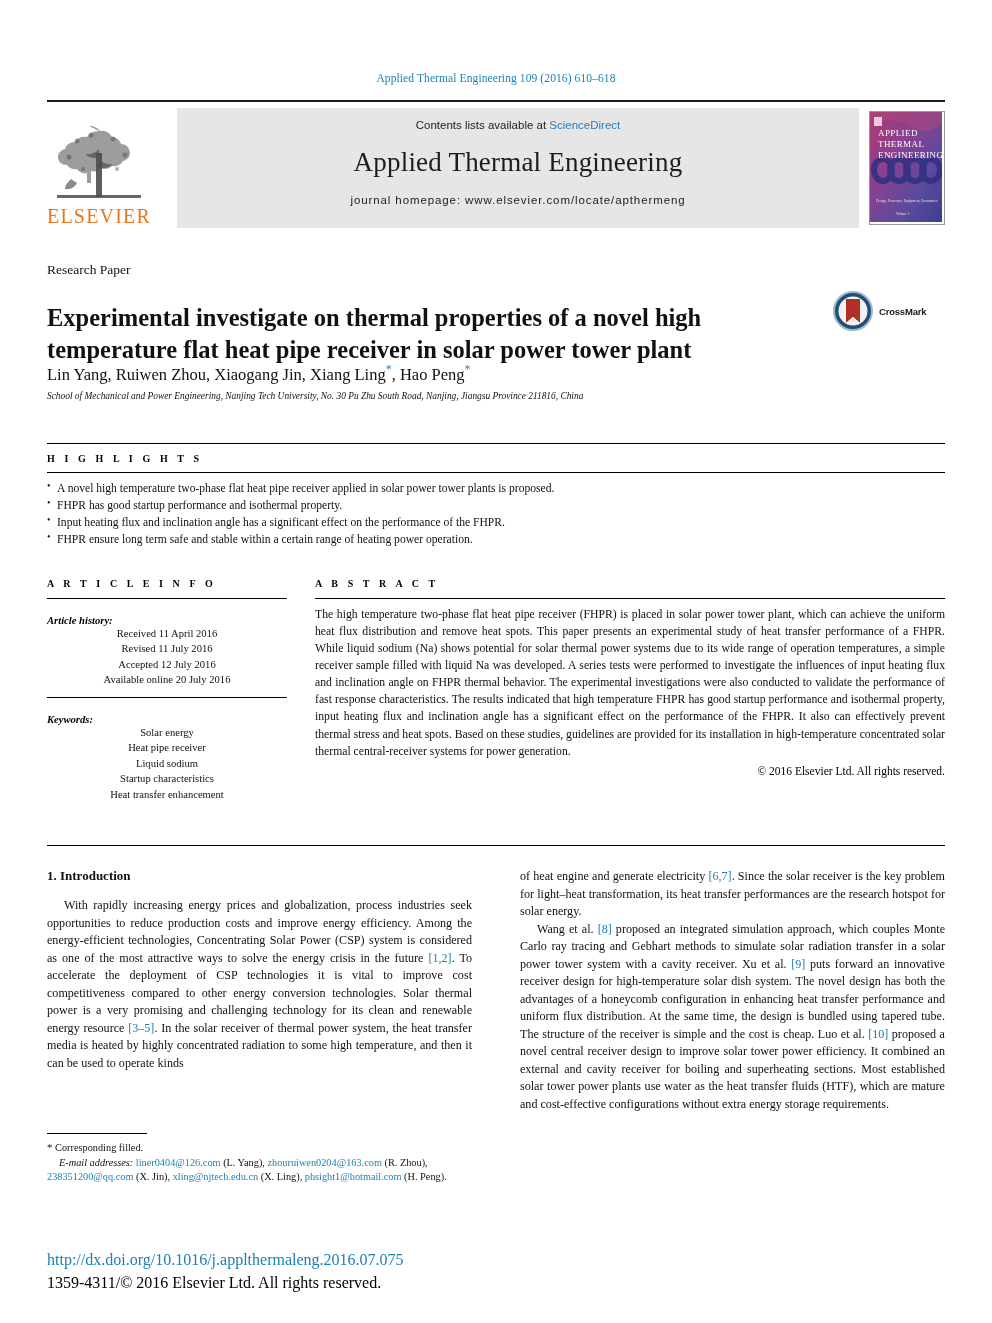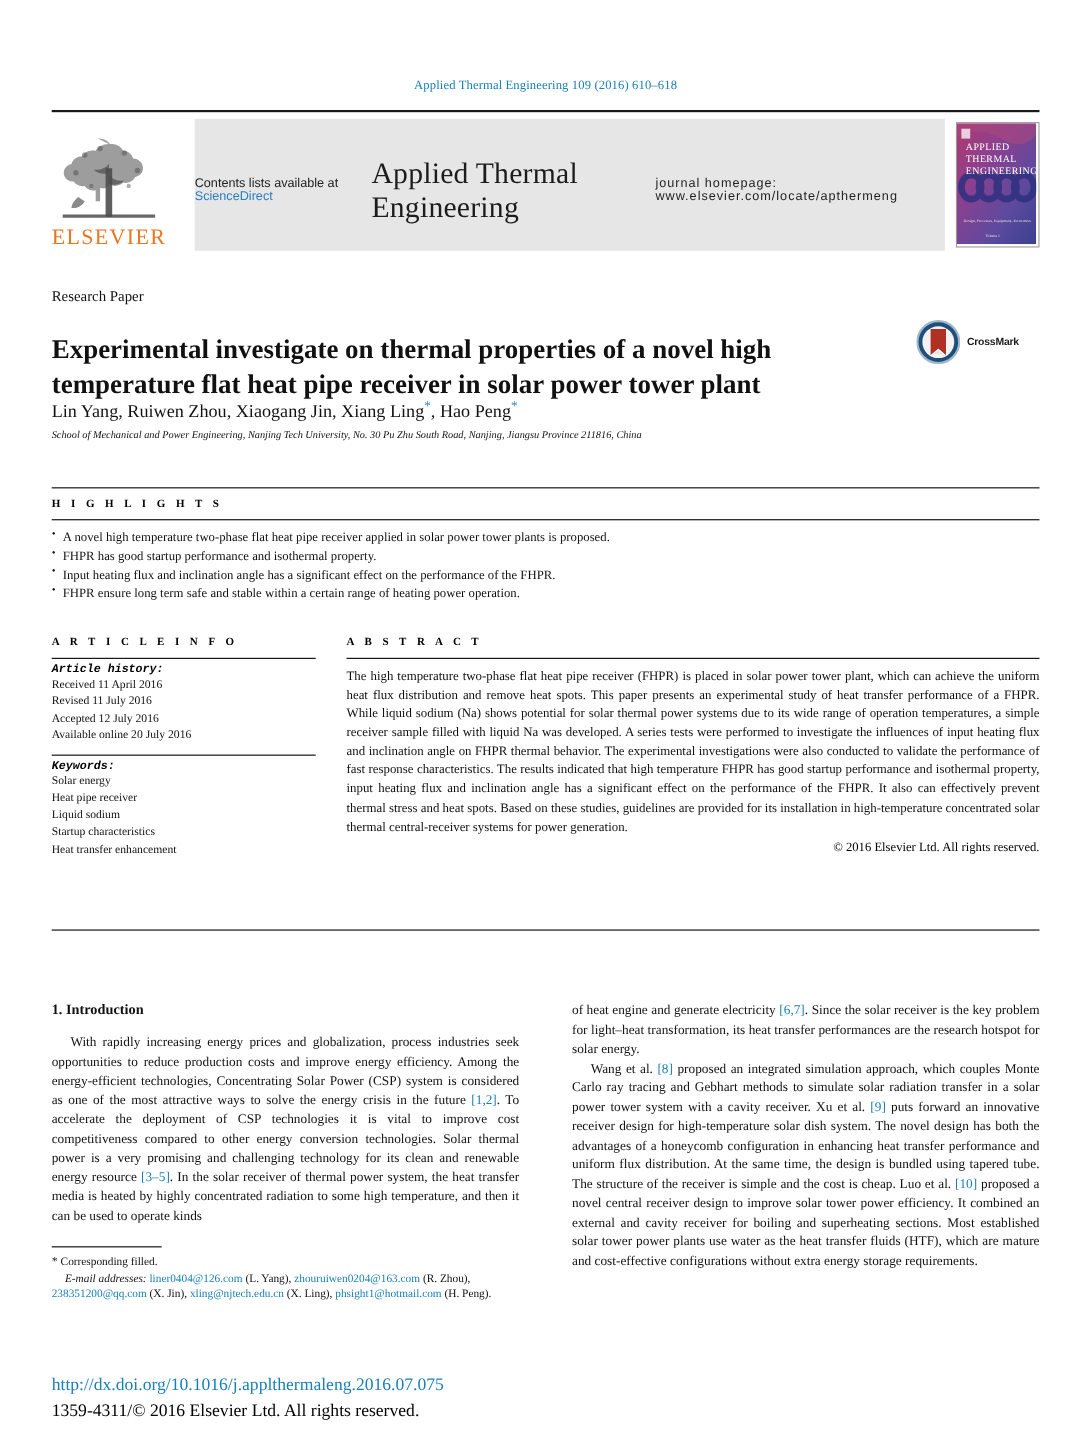--- a/index.html
+++ b/index.html
@@ -67,24 +67,24 @@
     font-size: 20px;
     letter-spacing: 1.2px;
     color: #E87722;
     line-height: 1;
     margin-top: 1px;
   }
   .masthead-center {
     flex: 1 1 auto;
     background: #e6e6e6;
     display: flex;
-    flex-direction: row;
+    flex-direction: column;
     align-items: center;
     justify-content: space-between;
-    padding: 11px 0 2px 0;
+    padding: 11px 0 22px 0;
     margin: 0 10px 0 8px;
   }
   .contents-line {
     font-family: "Liberation Sans", sans-serif;
     font-size: 11.5px;
     color: #222;
   }
   .contents-line .sd { color: #2a7fc1; }
   .journal-name {
     font-family: "Liberation Serif", serif;
@@ -212,31 +212,32 @@
     display: flex;
     gap: 28px;
   }
   .col-info { width: 240px; flex: 0 0 240px; }
   .col-abs  { flex: 1 1 auto; }
 
   .rule-thin { border-top: 1.4px solid #000; margin-top: 9px; }
   .rule-thin2 { border-top: 1px solid #000; margin: 9px 0 4px 0; }
 
   .info-label {
-    font-family: Liberation Mono, monospace;
+    font-family: Liberation Serif, serif;
     font-style: italic;
     font-weight: bold;
     font-size: 10.6px;
-    margin-top: 4px;
+    margin-top: 16px;
   }
   .info-line {
     font-family: "Liberation Serif", serif;
     font-size: 10.6px;
     line-height: 1.46;
     color: #111;
+    text-align: center;
   }
   .abs-body {
     font-family: "Liberation Serif", serif;
     font-size: 11.7px;
     line-height: 1.46;
     text-align: justify;
     color: #111;
     margin-top: 7px;
   }
   .abs-copy {
@@ -249,21 +250,21 @@
   
   .body-rule {
     position: absolute;
     top: 845px;
     left: 47px;
     width: 898px;
     border-top: 1px solid #000;
   }
   .body-cols {
     position: absolute;
-    top: 910px;
+    top: 868px;
     left: 47px;
     width: 898px;
     display: flex;
     gap: 48px;
   }
   .bcol { width: 425px; flex: 0 0 425px; }
   .sec-head {
     font-family: "Liberation Serif", serif;
     font-weight: bold;
     font-size: 13px;

